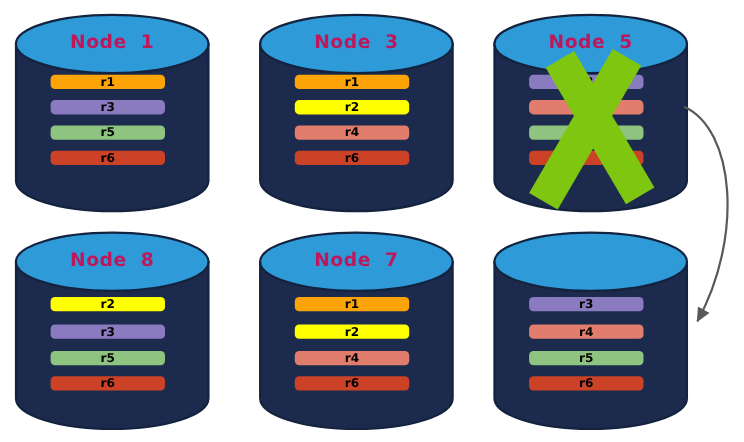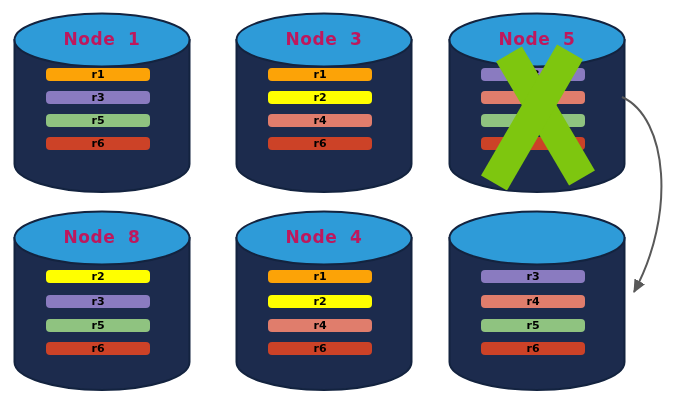--- a/index.html
+++ b/index.html
@@ -108,21 +108,21 @@
     <div class="bar" style="top: 132px; background: rgb(204, 66, 39);">
         <span>r6</span>
       </div>
   </div>
 
   <div class="node" style="left:235px;top:210px;">
     <svg class="cyl" width="178" height="183" viewBox="0 0 178 183">
       <path d="M1.5,28 L1.5,152 A87.5,28 0 0 0 176.5,152 L176.5,28 Z" stroke="#13233F" stroke-width="2" fill="#1C2B4D"></path>
       <ellipse cx="89" cy="28" rx="87.5" ry="26.5" stroke="#13233F" stroke-width="2" fill="#2E9BD8"></ellipse>
     </svg>
-    <div class="title">Node  4</div>
+    <div class="title">Node  7</div>
     <div class="bar" style="top: 60px; background: rgb(252, 163, 7);">
         <span>r1</span>
       </div>
     <div class="bar" style="top: 85px; background: rgb(255, 255, 0);">
         <span>r2</span>
       </div>
     <div class="bar" style="top: 109px; background: rgb(224, 125, 108);">
         <span>r4</span>
       </div>
     <div class="bar" style="top: 132px; background: rgb(204, 66, 39);">

